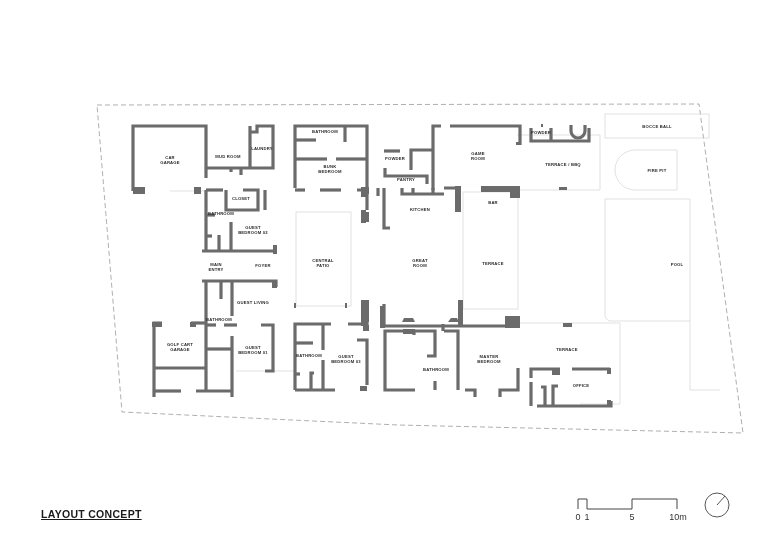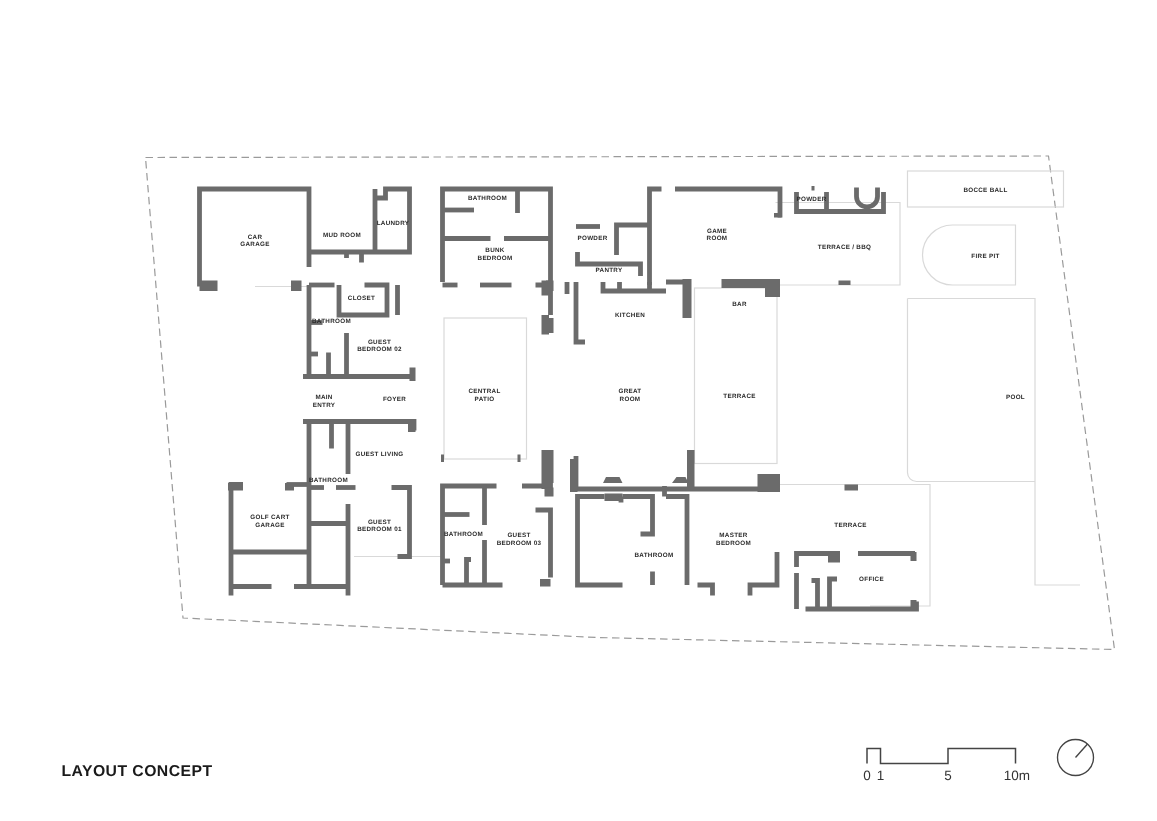--- a/index.html
+++ b/index.html
@@ -3,21 +3,21 @@
 <meta charset="utf-8">
 <style>
   html, body { margin: 0; padding: 0; background: #ffffff; }
   body { width: 771px; height: 547px; position: relative; overflow: hidden; font-family: "Liberation Sans", sans-serif; }
   #plan { position: absolute; left: 0; top: 0; }
   .wall { stroke: #6b6b6b; stroke-width: 3.2; fill: none; stroke-linecap: butt; }
   .wallfill { fill: #6b6b6b; }
   .thin { stroke: #d9d9d9; stroke-width: 0.8; fill: none; }
   .bound { stroke: #9a9a9a; stroke-width: 0.8; fill: none; stroke-dasharray: 5 3; }
   .room-label { font-family: "Liberation Sans", sans-serif; font-size: 4.2px; font-weight: bold; fill: #2a2a2a; letter-spacing: 0.2px; }
-  .title { position: absolute; left: 41px; top: 508px; font-size: 10.5px; font-weight: bold; color: #1a1a1a; letter-spacing: 0.3px; }
+  .title { position: absolute; left: 41px; top: 508px; font-size: 10.5px; font-weight: bold; color: #1a1a1a; letter-spacing: 0.3px; text-decoration: underline; }
   .scale-txt { font-family: "Liberation Sans", sans-serif; font-size: 9px; fill: #333; }
   .scale-line { stroke: #444; stroke-width: 1; fill: none; }
 </style>
 </head>
 <body>
 
 <svg id="plan" width="771" height="547" viewBox="0 0 771 547">
 
   <polyline class="bound" points="97,105 699,104 743,433 398,425 122,412 97,105"></polyline>
 

